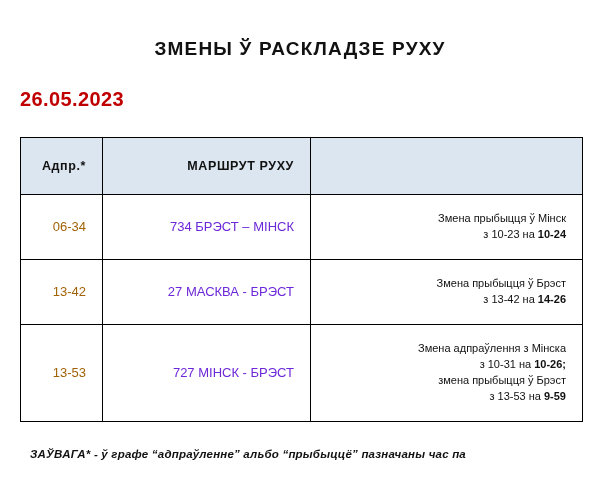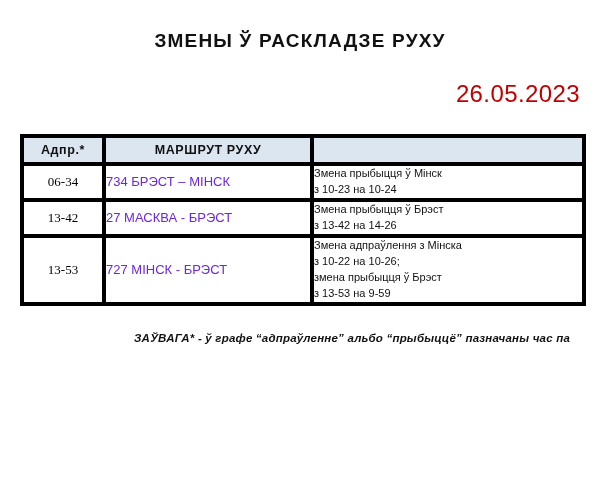--- a/index.html
+++ b/index.html
@@ -20,40 +20,41 @@
     position: relative;
     box-sizing: border-box;
     padding: 0 20px;
   }
   .title {
     text-align: center;
     font-size: 19px;
     font-weight: bold;
     letter-spacing: 1.2px;
     color: #111111;
-    margin-top: 30px;
+    margin-top: 38px;
   }
   .date {
-    text-align: right;
-    font-size: 24px;
-    font-weight: normal;
+    text-align: left;
+    font-size: 20px;
+    font-weight: bold;
     color: #c00000;
     margin-top: 28px;
     letter-spacing: 0.4px;
   }
   table.schedule {
     border-collapse: collapse;
     width: 562px;
     margin: 26px auto 0 auto;
     table-layout: fixed;
   }
   table.schedule td, table.schedule th {
-    border: 4px solid #000000;
-    padding: 0;
+    border: 1px solid #000000;
+    padding: 16px;
     vertical-align: middle;
+    text-align: right;
   }
   .hdr {
     background: #dce6f1;
     font-weight: bold;
     font-size: 12.5px;
     text-align: center;
     height: 24px;
     letter-spacing: 0.6px;
     color: #111111;
   }
@@ -65,48 +66,47 @@
   }
   .col-route {
     width: 208px;
   }
   .col-note {
     width: 272px;
   }
   .cell-time {
     text-align: center;
     font-size: 13px;
-    color: #000000;
+    color: #a16207;
     padding: 8px 2px;
-    font-family: Liberation Serif, serif;
   }
   .cell-route {
     font-size: 13px;
     color: #6d28d9;
     padding: 8px 0 8px 8px;
   }
   .cell-note {
     font-size: 11px;
     color: #111;
     padding: 7px 0 7px 8px;
     line-height: 1.45;
   }
   .cell-note b {
-    font-weight: normal;
+    font-weight: bold;
   }
   .note-line {
     white-space: nowrap;
   }
   .footnote {
     width: 540px;
     margin: 22px auto 0 auto;
     font-size: 11.5px;
     font-style: italic;
     font-weight: bold;
-    text-align: right;
+    text-align: left;
     line-height: 1.85;
     color: #111;
     letter-spacing: 0.2px;
   }
 </style>
 </head>
 <body>
 
 <div class="page">
 
@@ -146,21 +146,21 @@
           <div class="note-line"><span>Змена прыбыцця ў Брэст</span><b></b></div>
           <div class="note-line"><span>з 13-42 на </span><b>14-26</b></div>
         </td>
       </tr>
 
       <tr>
         <td class="cell-time">13-53</td>
         <td class="cell-route">727 МІНСК - БРЭСТ</td>
         <td class="cell-note">
           <div class="note-line"><span>Змена адпраўлення з Мінска</span><b></b></div>
-          <div class="note-line"><span>з 10-22 на </span><b>10-26;</b></div>
+          <div class="note-line"><span>з 10-31 на </span><b>10-26;</b></div>
           <div class="note-line"><span>змена прыбыцця ў Брэст</span><b></b></div>
           <div class="note-line"><span>з 13-53 на </span><b>9-59</b></div>
         </td>
       </tr>
 
     </tbody>
   </table>
 
   <div class="footnote">
     <div>ЗАЎВАГА* - ў  графе  “адпраўленне”  альбо  “прыбыццё”  пазначаны  час  па</div>

